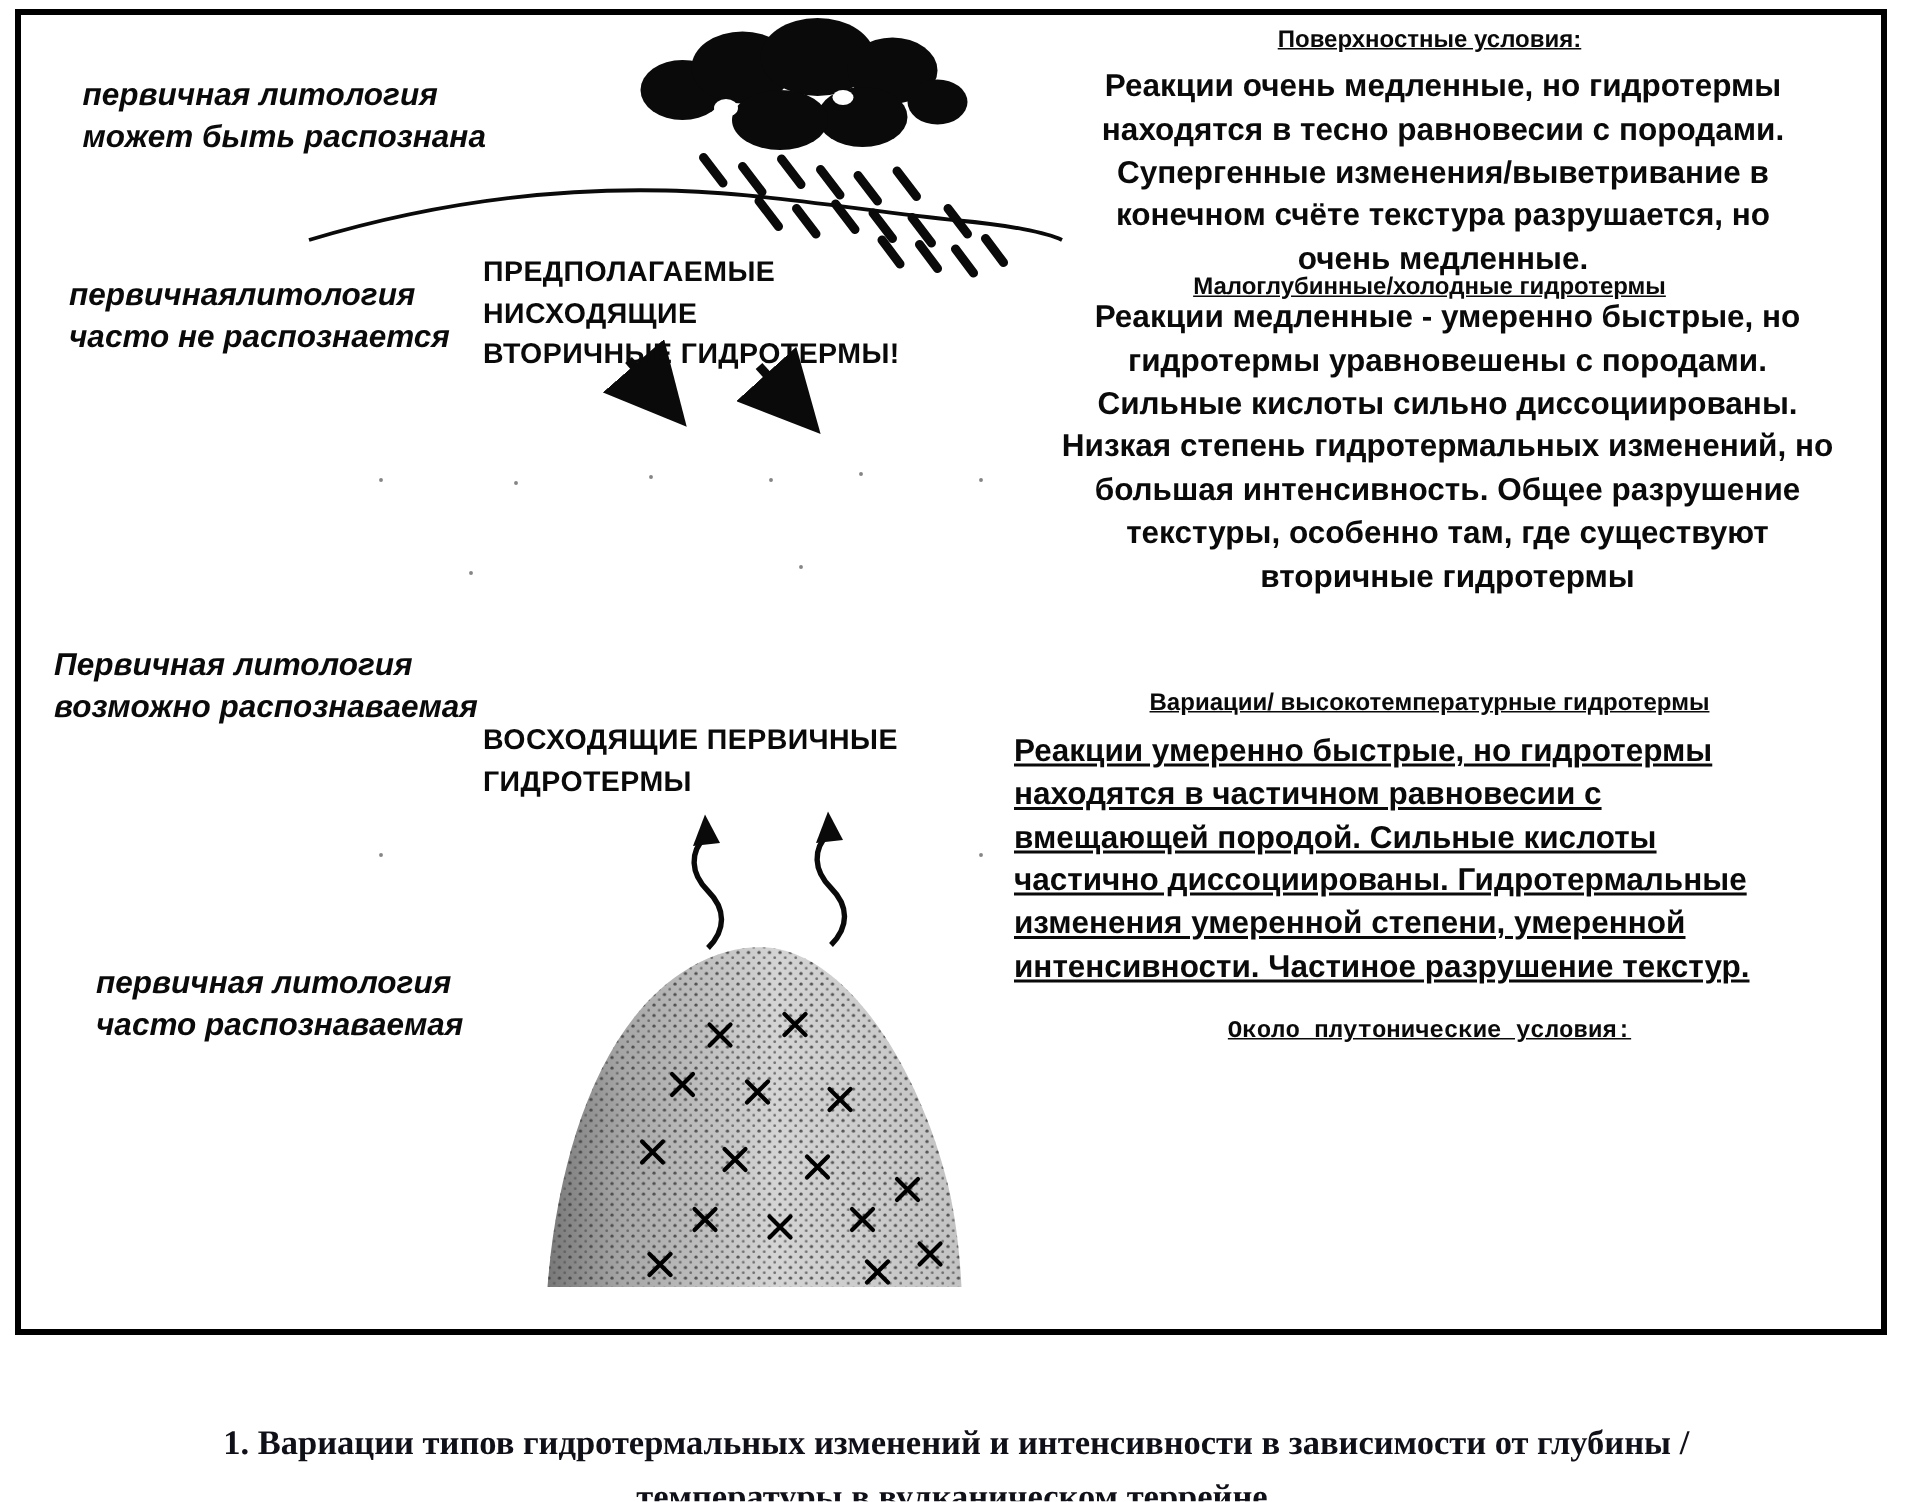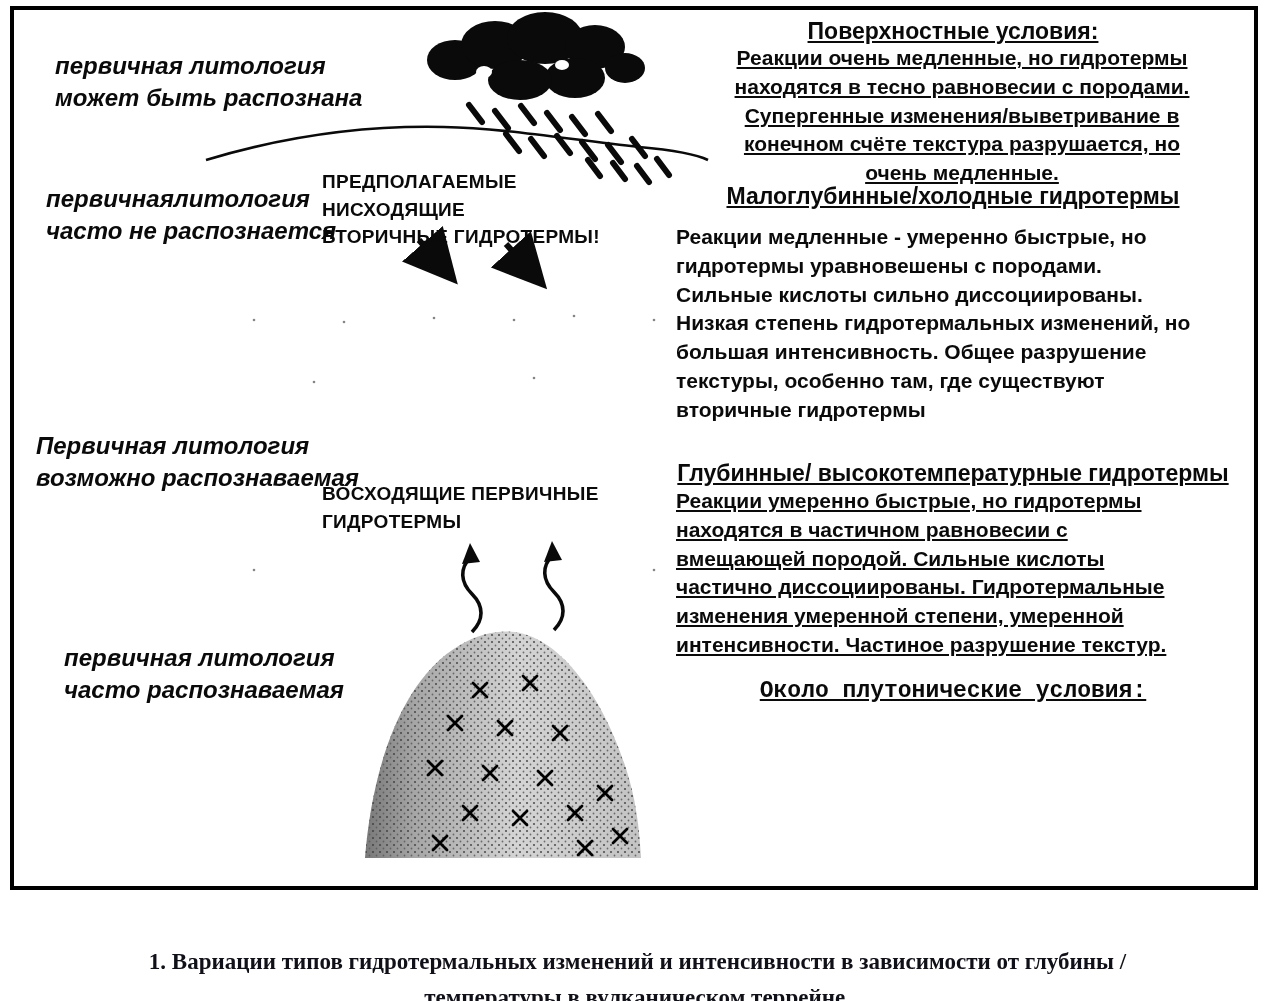--- a/index.html
+++ b/index.html
@@ -6,29 +6,29 @@
   .page {
     position:relative; width:1275px; height:1001px; background:#fff;
     font-family:"Liberation Sans", sans-serif; color:#0a0a0a; overflow:hidden;
   }
   .frame {
     position:absolute; left:10px; top:6px; width:1248px; height:884px;
     border:4px solid #000; box-sizing:border-box; background:#fff;
   }
   .gfx { position:absolute; left:0; top:0; }
   .lbl {
-    position:absolute; font-style:italic; font-weight:700; font-size:24px;
+    position:absolute; font-style:italic; font-weight:700; font-size:21px;
     line-height:1.32; white-space:pre-line;
   }
   .clbl {
     position:absolute; font-weight:700; font-size:19px; line-height:1.45;
     white-space:pre-line; letter-spacing:.3px;
   }
   .sec-head {
-    position:absolute; left:652px; width:574px; font-weight:700; font-size:23px;
+    position:absolute; left:652px; width:574px; font-weight:700; font-size:16px;
     text-decoration:underline; text-align:center; white-space:nowrap;
   }
   .sec-body {
     position:absolute; left:662px; width:578px; font-weight:700; font-size:21px;
     line-height:1.37; white-space:pre-line;
   }
   .sec-body.centered { text-align:center; width:560px; }
   .caption {
     position:absolute; left:0; top:944px; width:100%; text-align:center;
     font-family:"Liberation Serif", serif; font-weight:700; font-size:23px;
@@ -149,36 +149,36 @@
     <div class="lbl" style="left:50px; top:632px;">первичная  литология
 часто распознаваемая</div>
 
     <div class="clbl" style="left:308px; top:158px;">ПРЕДПОЛАГАЕМЫЕ
 НИСХОДЯЩИЕ
 ВТОРИЧНЫЕ ГИДРОТЕРМЫ!</div>
     <div class="clbl" style="left:308px; top:470px;">ВОСХОДЯЩИЕ ПЕРВИЧНЫЕ
 ГИДРОТЕРМЫ</div>
 
     <div class="sec-head" style="top:8px;">Поверхностные условия:</div>
-    <div class="sec-body centered" style="left:668px; top:34px;text-decoration:underline;">Реакции очень медленные, но гидротермы
+    <div class="sec-body centered" style="left:668px; top:34px;">Реакции очень медленные, но гидротермы
 находятся в тесно равновесии с породами.
 Супергенные изменения/выветривание в
 конечном счёте текстура разрушается, но
 очень   медленные.</div>
 
     <div class="sec-head" style="top:173px;">Малоглубинные/холодные гидротермы</div>
-    <div class="sec-body" style="top:213px;">Реакции медленные - умеренно быстрые, но
+    <div class="sec-body" style="top:188px;text-align:center;">Реакции медленные - умеренно быстрые, но
 гидротермы уравновешены с породами.
 Сильные кислоты сильно диссоциированы.
 Низкая степень гидротермальных изменений, но
 большая интенсивность. Общее разрушение
 текстуры, особенно там, где существуют
 вторичные гидротермы</div>
 
-    <div class="sec-head" style="top:450px;">Глубинные/ высокотемпературные гидротермы</div>
+    <div class="sec-head" style="top:450px;">Вариации/ высокотемпературные гидротермы</div>
     <div class="sec-body" style="top:477px;text-decoration:underline;">Реакции умеренно быстрые, но гидротермы
 находятся в частичном равновесии с
 вмещающей породой. Сильные кислоты
 частично диссоциированы. Гидротермальные
 изменения умеренной степени, умеренной
 интенсивности. Частиное разрушение текстур.</div>
 
     <div class="sec-head" style="top:668px;font-family:Liberation Mono, monospace;">Около плутонические условия:</div>
   </div>
 

